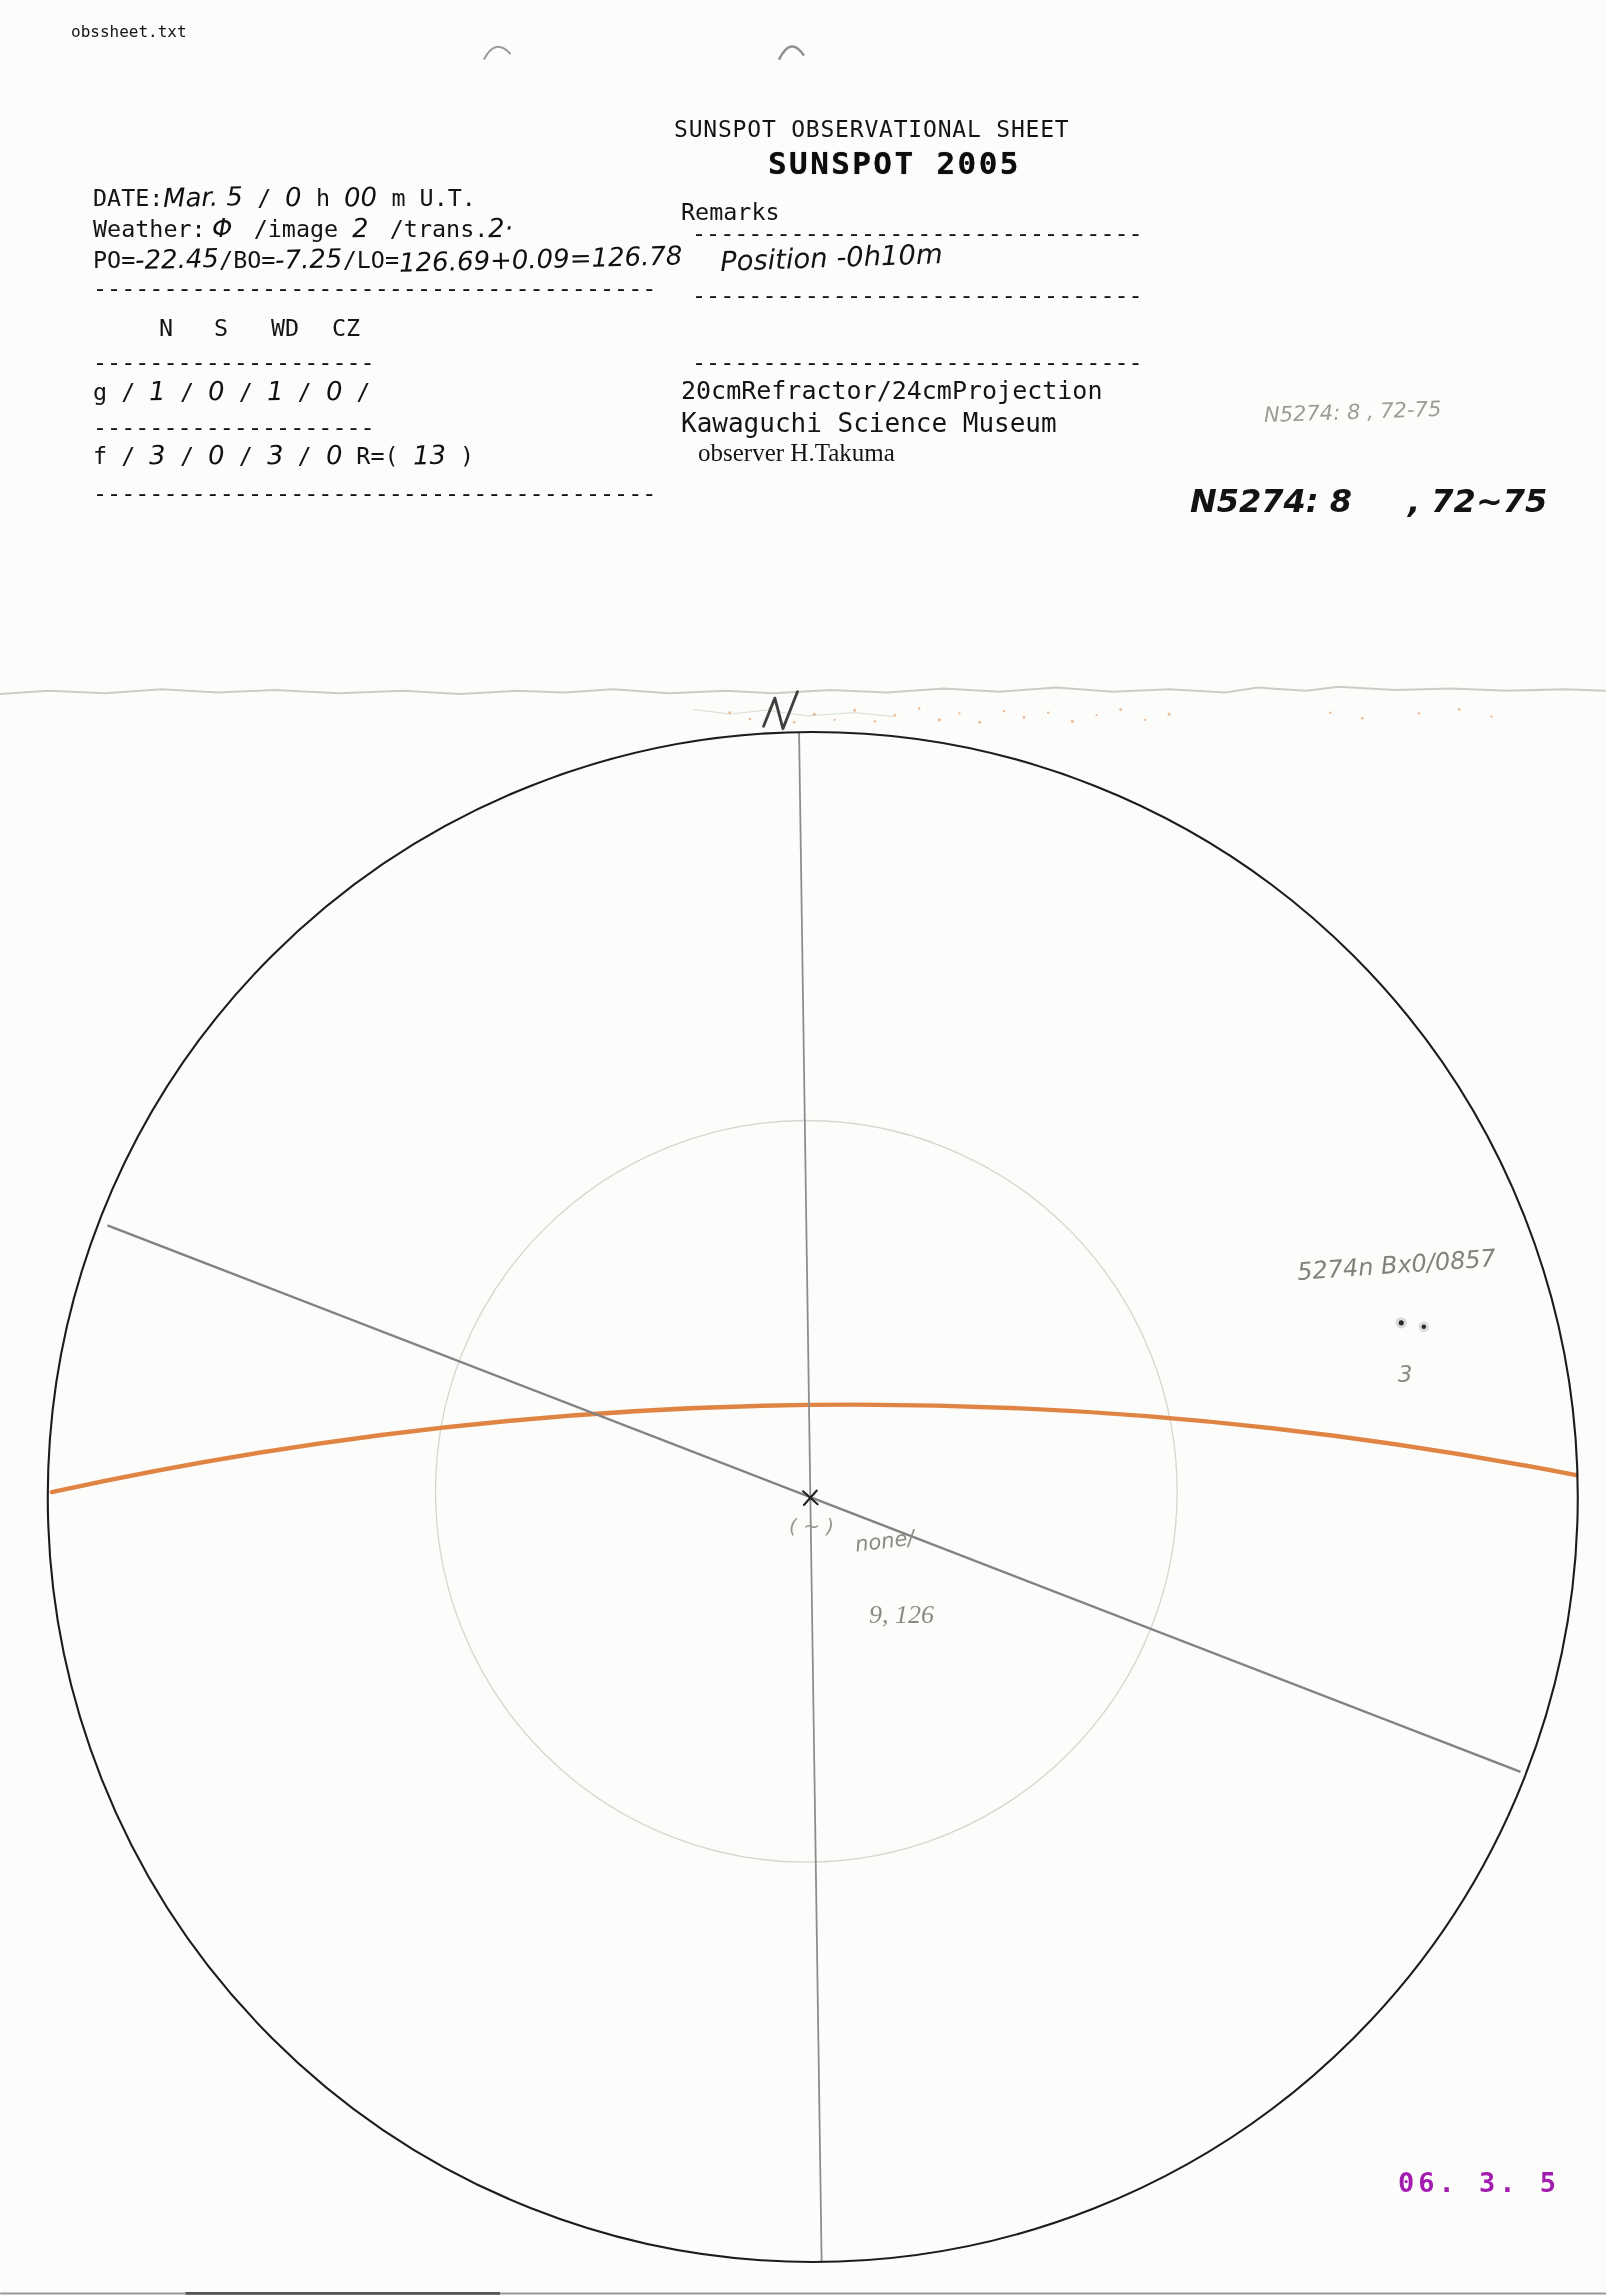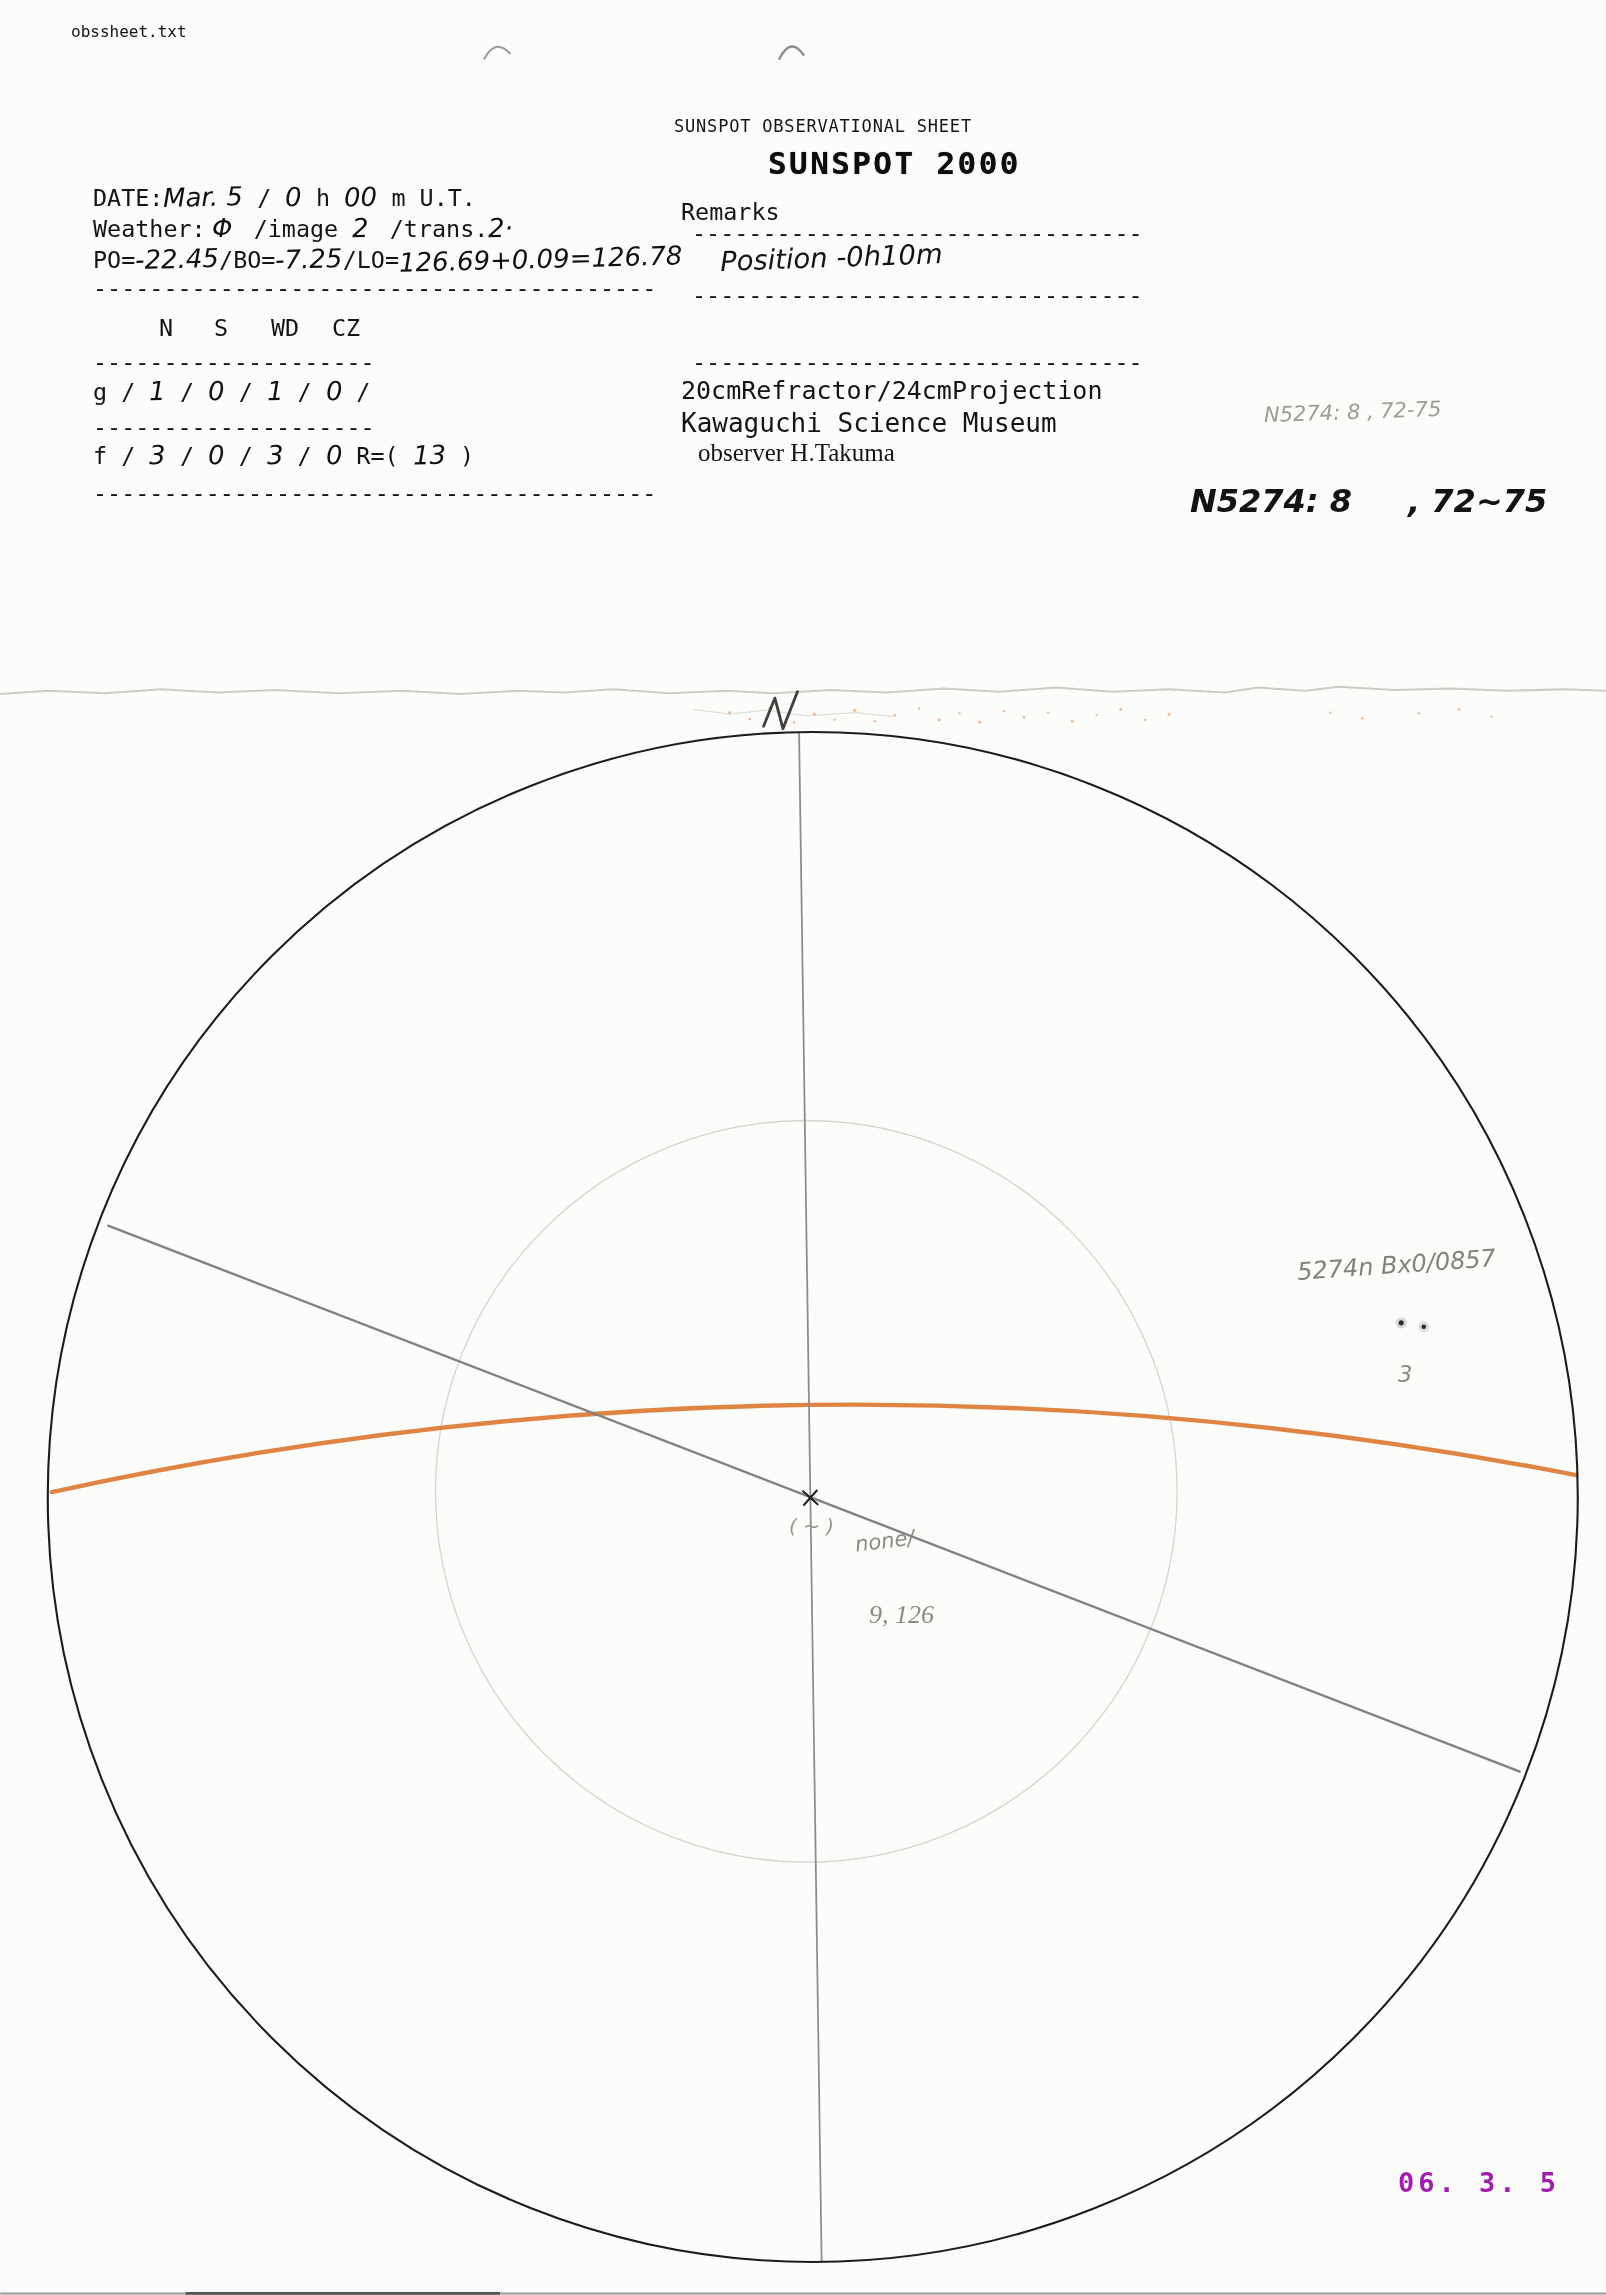--- a/index.html
+++ b/index.html
@@ -8,21 +8,21 @@
     background:#fcfcfa; overflow:hidden;
     font-family:"DejaVu Sans Mono", monospace; color:#141414;padding-left:13px;
   }
   .abs{position:absolute; white-space:pre;}
   .typed{font-family:"DejaVu Sans Mono", monospace; font-size:23.4px; color:#141414;}
   .dashes{font-family:"DejaVu Sans Mono", monospace; font-size:23.4px; letter-spacing:0; color:#111;}
   .hw{display:inline-block; font-family:"DejaVu Sans", sans-serif; font-style:italic; transform:rotate(-1.5deg); font-size:26px; color:#101010;}
   .hw-big{font-family:"DejaVu Sans", sans-serif; font-style:italic; color:#131313;}
   .pencil{font-family:"DejaVu Sans", sans-serif; font-style:italic; color:#8e8e87;}
   svg{position:absolute; left:0; top:0;}
-  .title{font-size:17px; letter-spacing:0.8px;}
+  .title{font-size:23px; letter-spacing:0.8px;}
   .stamp{font-size:31px; font-weight:bold; letter-spacing:2.4px; color:#0d0d0d; text-shadow:0 0 0.8px #333;}
   .filename{font-size:16px;}
   .datestamp{font-size:27px; letter-spacing:4px; font-weight:600; color:#a21caf;}
 </style>
 </head>
 <body>
 
 <div class="page">
 
   <svg width="1607" height="2295" viewBox="0 0 1993 2847">
@@ -86,21 +86,21 @@
       <circle cx="1766" cy="1646" r="2.8" fill="#2b2b2b"></circle>
     </g>
 
     <line x1="0" y1="2845" x2="1993" y2="2845" stroke="#9a9a9a" stroke-width="2.5"></line>
     <line x1="230" y1="2845" x2="620" y2="2845" stroke="#555" stroke-width="3.5"></line>
   </svg>
 
   <div class="abs typed filename" style="left:71px; top:22px;">obssheet.txt</div>
 
   <div class="abs typed title" style="left:674px; top:116px;">SUNSPOT OBSERVATIONAL SHEET</div>
-  <div class="abs typed stamp" style="left:768px; top:145px;">SUNSPOT 2000</div>
+  <div class="abs typed stamp" style="left:768px; top:145px;">SUNSPOT 2005</div>
 
   <div class="abs typed" style="left:93px; top:182px;"><span>DATE:</span><span class="hw">Mar. 5</span><span> / </span><span class="hw">0</span><span> h </span><span class="hw">00</span><span> m </span><span>U.T.</span></div>
 
   <div class="abs typed" style="left:93px; top:213px;"><span>Weather:</span><span class="hw" style="margin:0 21px 0 6.5px;">Φ</span><span>/image </span><span class="hw" style="margin-right:21px;">2</span><span>/trans.</span><span class="hw">2·</span></div>
 
   <div class="abs typed" style="left:93px; top:244px;"><span>PO=</span><span class="hw">-22.45</span><span>/BO=</span><span class="hw">-7.25</span><span>/LO=</span><span class="hw">126.69+0.09=126.78</span></div>
 
   <div class="abs dashes" style="left:93px; top:274px;">----------------------------------------</div>
 
   <div>

